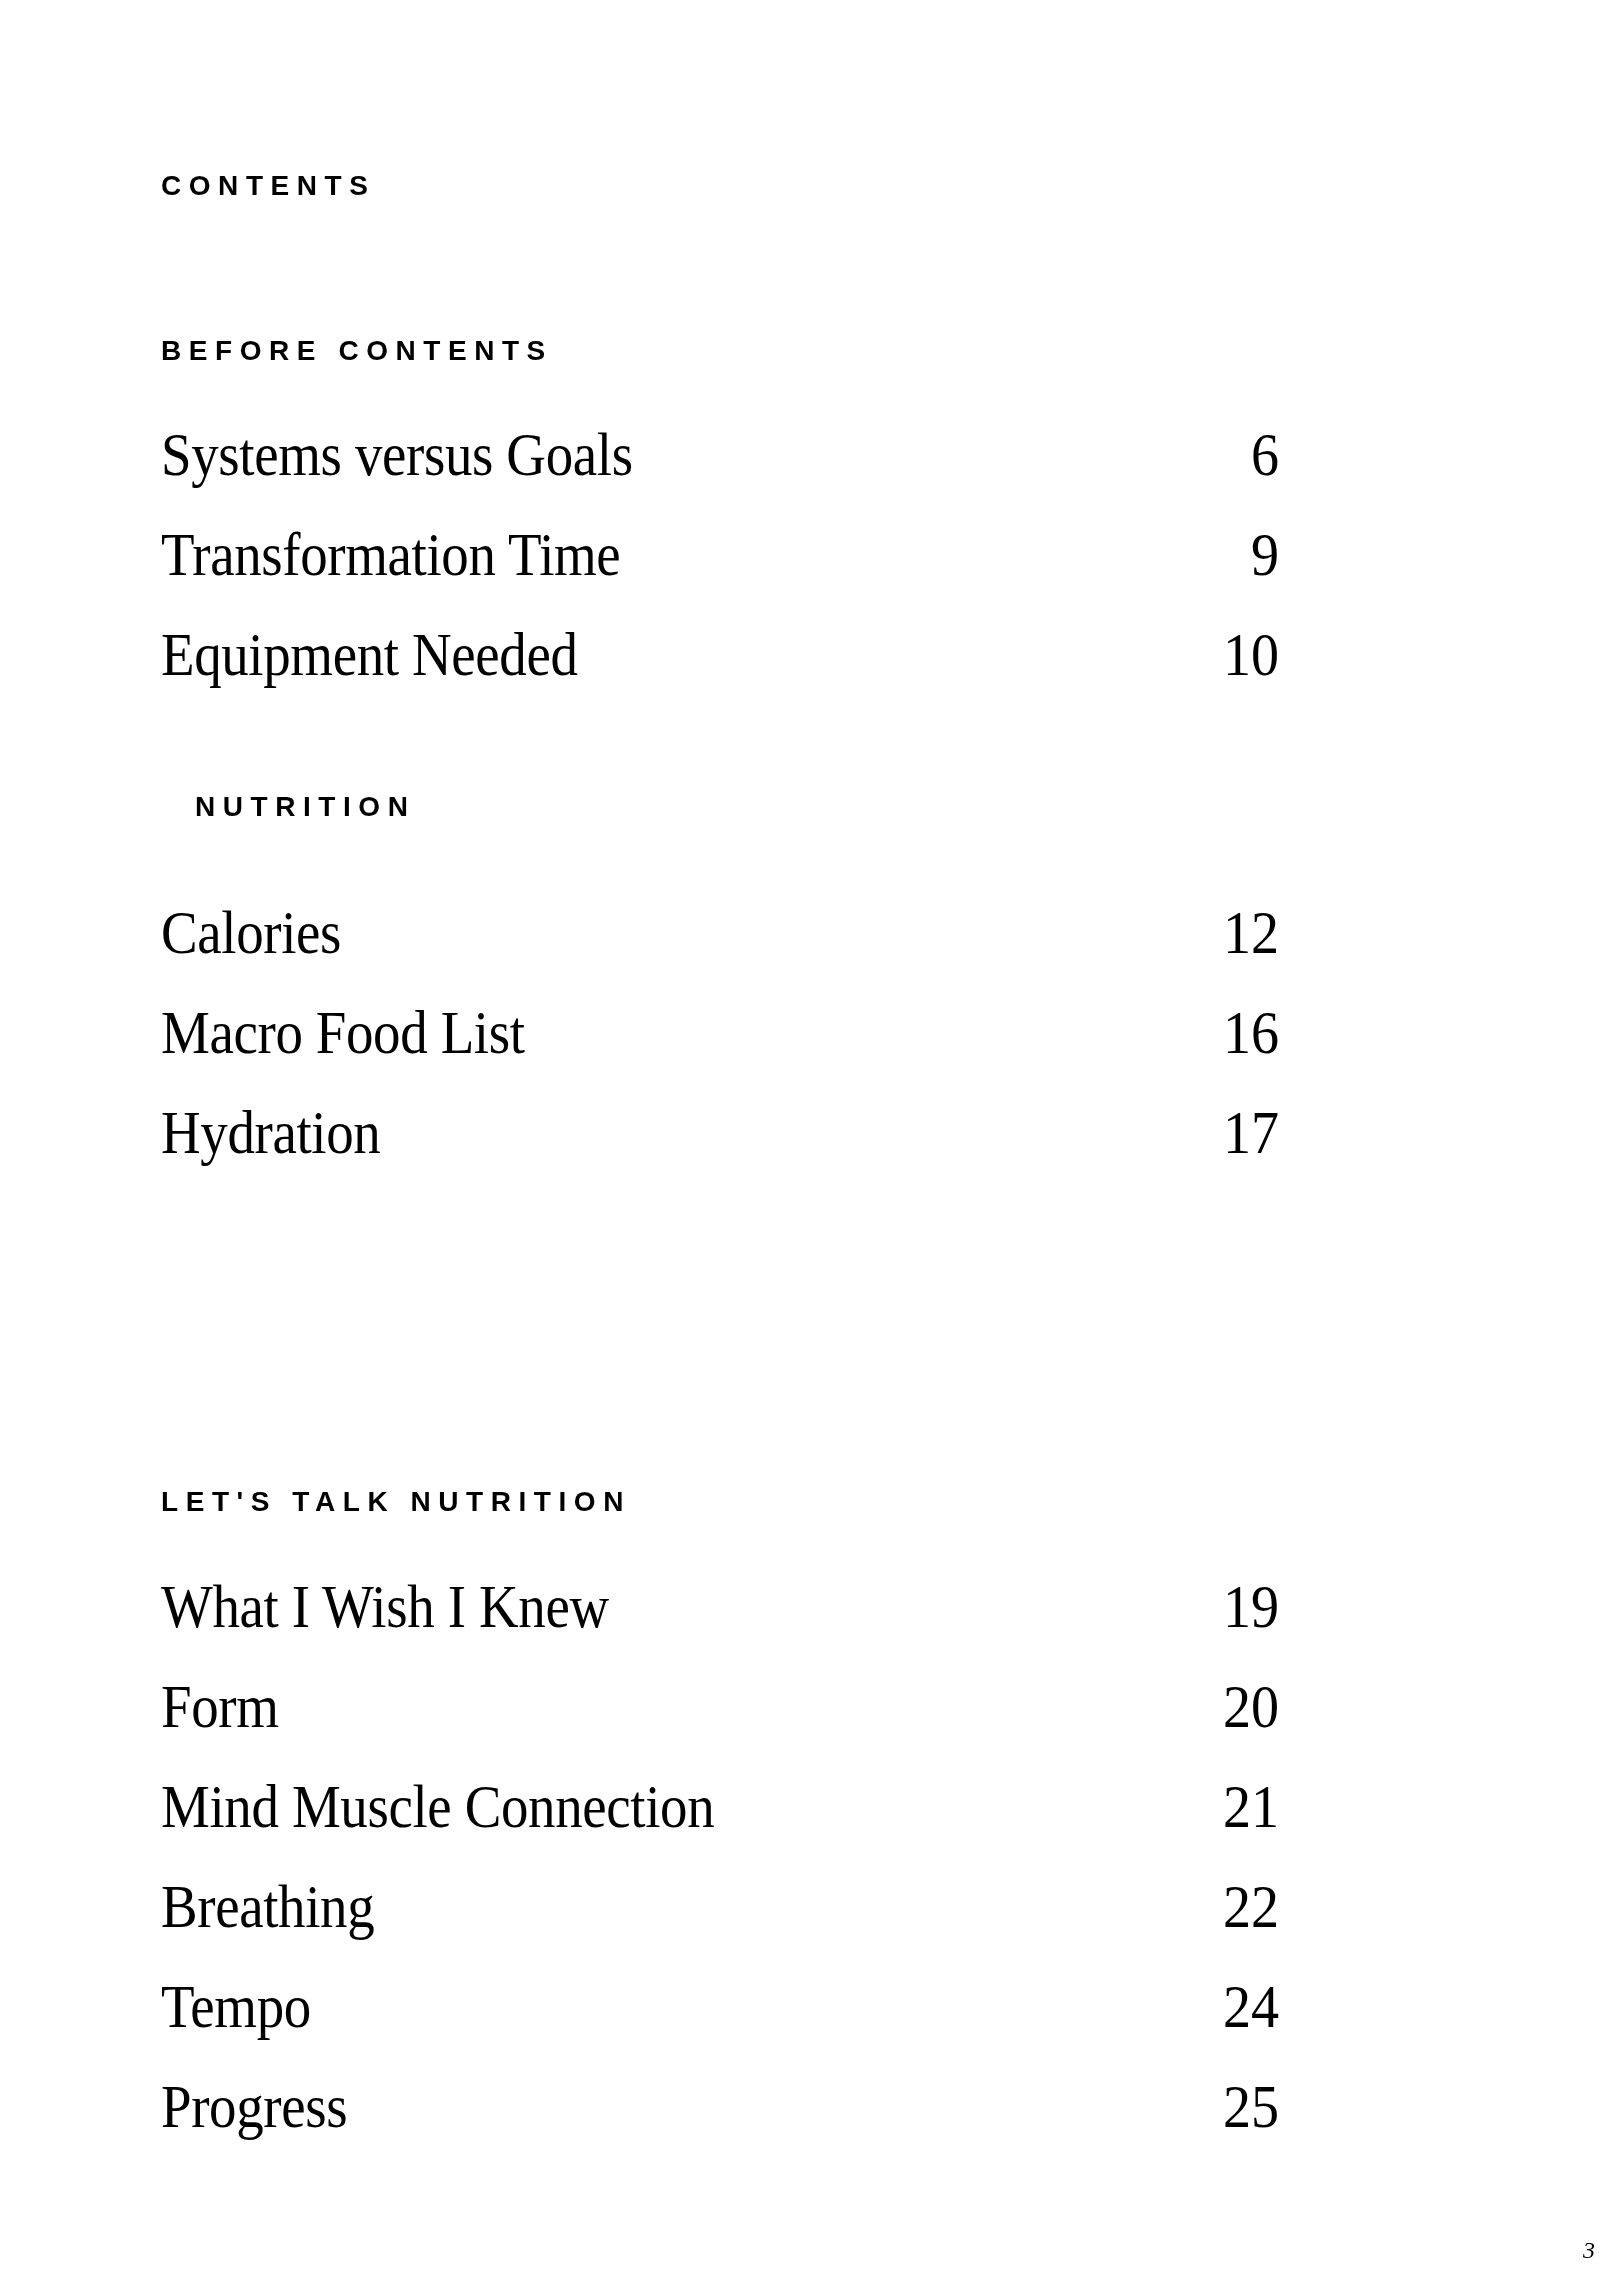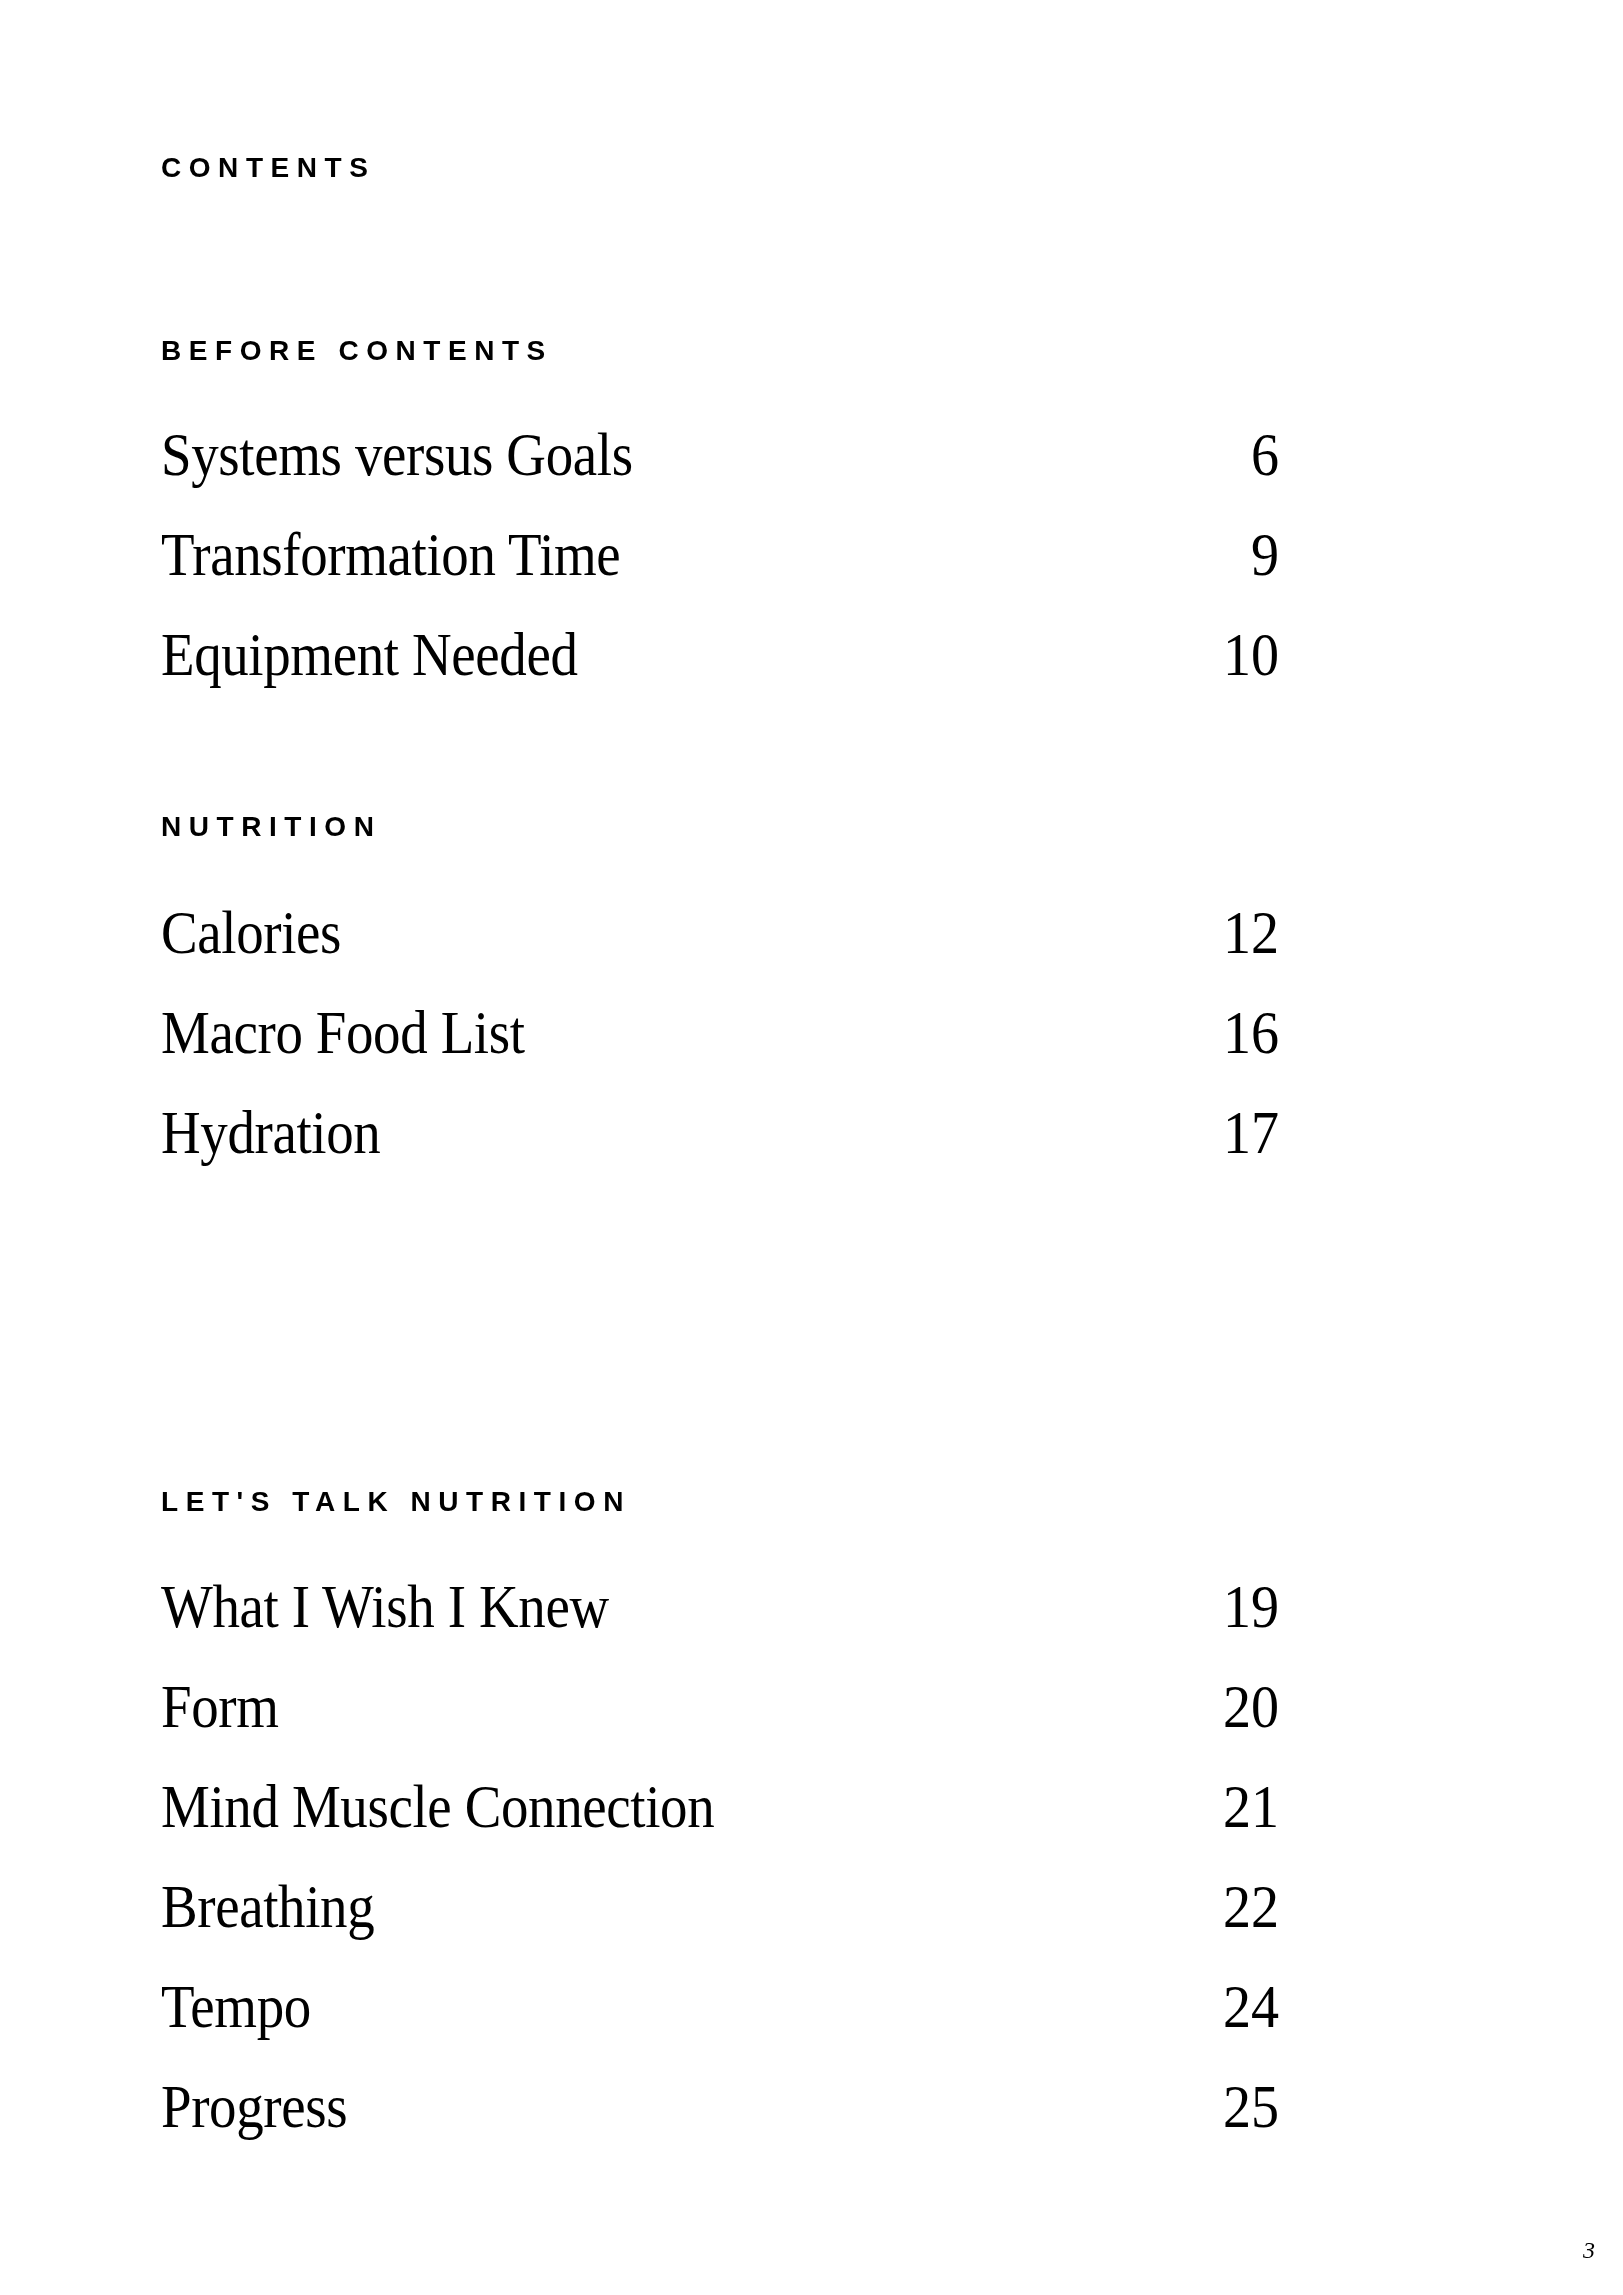--- a/index.html
+++ b/index.html
@@ -27,21 +27,21 @@
       margin: 0;
       font-family: "Liberation Sans", "DejaVu Sans", sans-serif;
       font-weight: 700;
       font-size: 28px;
       line-height: 28px;
       height: 28px;
       letter-spacing: 0.27em;
       white-space: nowrap;
       color: #000;
     }
-    .contents-title { top: 154px; }
+    .contents-title { top: 172px; }
     .toc-list {
       position: absolute;
       left: 161px;
       width: 1118px;
       margin: 0;
       padding: 0;
       list-style: none;
     }
     .toc-row {
       display: flex;
@@ -98,21 +98,21 @@
         <span class="toc-page">9</span>
       </li>
       <li class="toc-row">
         <span class="toc-title">Equipment Needed</span>
         <span class="toc-page">10</span>
       </li>
     </ul>
   </div>
 
   <div>
-    <h2 class="caps" style="top:813px;">NUTRITION</h2>
+    <h2 class="caps" style="top:793px;margin-left:34px;">NUTRITION</h2>
     <ul class="toc-list" style="top:883px;">
       <li class="toc-row">
         <span class="toc-title">Calories</span>
         <span class="toc-page">12</span>
       </li>
       <li class="toc-row">
         <span class="toc-title">Macro Food List</span>
         <span class="toc-page">16</span>
       </li>
       <li class="toc-row">

